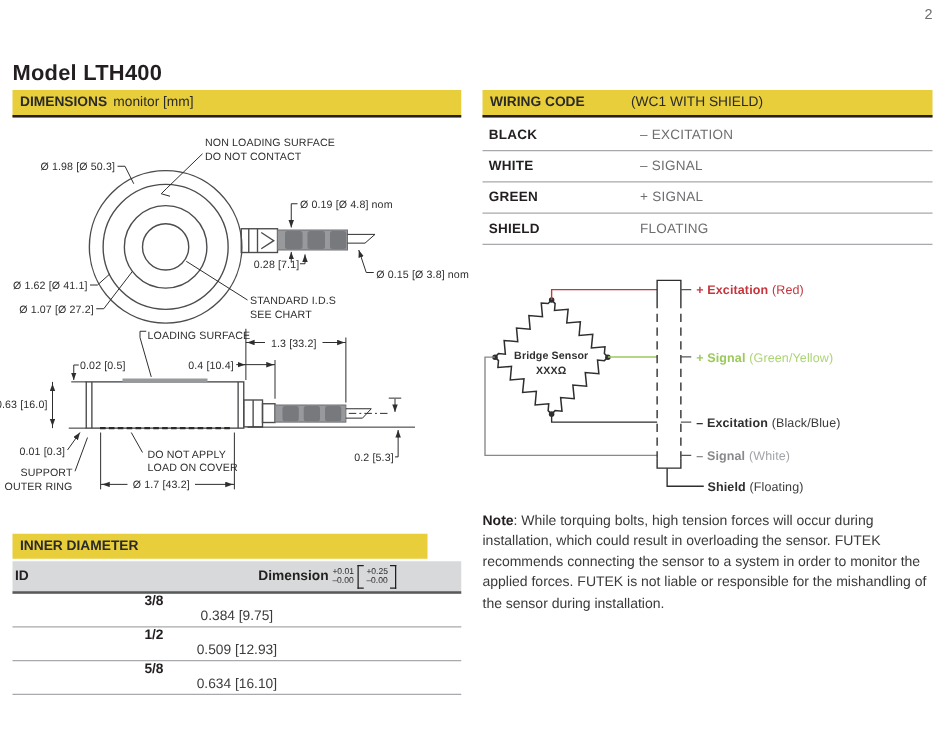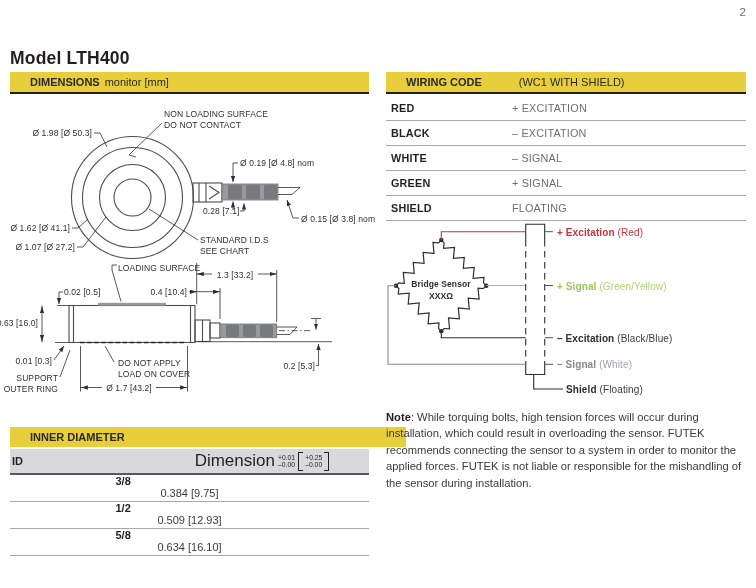--- a/index.html
+++ b/index.html
@@ -1,36 +1,36 @@
 <!DOCTYPE html>
 <html><head>
 <meta charset="utf-8">
 <style>
   html,body{margin:0;padding:0;background:#fff;}
   .page{position:relative;width:756px;height:588px;background:#fff;overflow:hidden;
         font-family:"Liberation Sans",sans-serif;color:#231f20;}
   .title{position:absolute;left:10px;top:4px;font-size:17.5px;font-weight:bold;letter-spacing:.2px;margin-top:44px;}
   .pagenum{position:absolute;left:722px;top:6px;width:24px;text-align:right;font-size:11.5px;color:#6d6e71;}
   .secbar{position:absolute;height:22px;background:#e8ce3b;border-bottom:2px solid #231f20;
-          display:flex;align-items:center;padding-left:20px;box-sizing:border-box;font-size:11px;color:#2a2a2a;}
+          display:flex;align-items:center;padding-left:6px;box-sizing:border-box;font-size:11px;color:#2a2a2a;}
   .secbar .b{font-weight:bold;margin-right:5px;}
   #dim-bar{left:10px;top:72px;width:359px;}
   #wire-bar{left:386px;top:72px;width:360px;gap:32px;}
-  #id-bar{left:10px;top:427px;width:396px;height:20px;border-bottom:none;}
+  #id-bar{left:10px;top:427px;width:332px;height:20px;border-bottom:none;}
   
   .wtable{position:absolute;left:386px;top:96px;width:360px;}
   .wrow{display:flex;height:24px;align-items:center;border-bottom:1px solid #a7a9ac;font-size:10.8px;}
   .wrow .c{width:121px;padding-left:5px;font-weight:bold;letter-spacing:.2px;}
   .wrow .s{color:#6d6e71;letter-spacing:.2px;}
   
   .idtable{position:absolute;left:10px;top:449px;width:359px;}
   .idhead{height:24px;background:#d8d9da;border-bottom:2px solid #58595b;display:flex;align-items:center;font-size:11px;}
   .idhead .id,.idrow .id{width:150px;padding-left:2px;font-weight:bold;}
   .dimh{display:flex;align-items:center;justify-content:center;width:200px;}
-  .dimh .dlab{font-weight:normal;font-size:17px;margin-right:3px;}
+  .dimh .dlab{font-weight:bold;font-size:11px;margin-right:3px;}
   .tolstack{display:flex;flex-direction:column;font-size:6.8px;line-height:7.2px;color:#231f20;}
   .lbrk{width:4px;height:17px;border:1.2px solid #231f20;border-right:none;margin:0 2px 0 3px;}
   .rbrk{width:4px;height:17px;border:1.2px solid #231f20;border-left:none;margin-left:2px;}
   .idrow{display:flex;height:26px;align-items:center;border-bottom:1px solid #a7a9ac;font-size:11px;flex-direction:column;}
   .idrow .dv{width:140px;text-align:center;color:#3c3c3e;}
   
   .note{position:absolute;left:386px;top:409px;width:364px;font-size:11.2px;line-height:16.4px;color:#3a3a3c;}
   .note .nb{font-weight:bold;color:#231f20;}
   
   svg{position:absolute;overflow:visible;}
@@ -54,24 +54,20 @@
   <div class="secbar" id="dim-bar">
     <span class="b">DIMENSIONS</span>
     <span>monitor [mm]</span>
   </div>
   <div class="secbar" id="wire-bar">
     <span class="b">WIRING CODE</span>
     <span>(WC1 WITH SHIELD)</span>
   </div>
 
   <div class="wtable">
-    <div class="wrow">
-      <span class="c">RED</span>
-      <span class="s">+ EXCITATION</span>
-    </div>
     <div class="wrow">
       <span class="c">BLACK</span>
       <span class="s">– EXCITATION</span>
     </div>
     <div class="wrow">
       <span class="c">WHITE</span>
       <span class="s">– SIGNAL</span>
     </div>
     <div class="wrow">
       <span class="c">GREEN</span>

